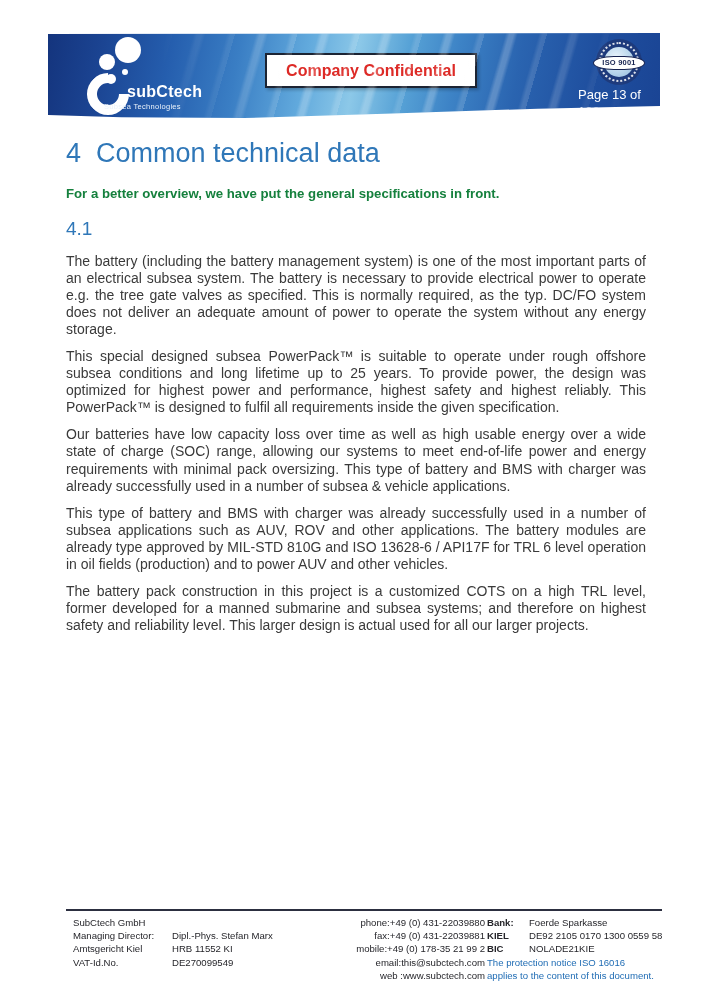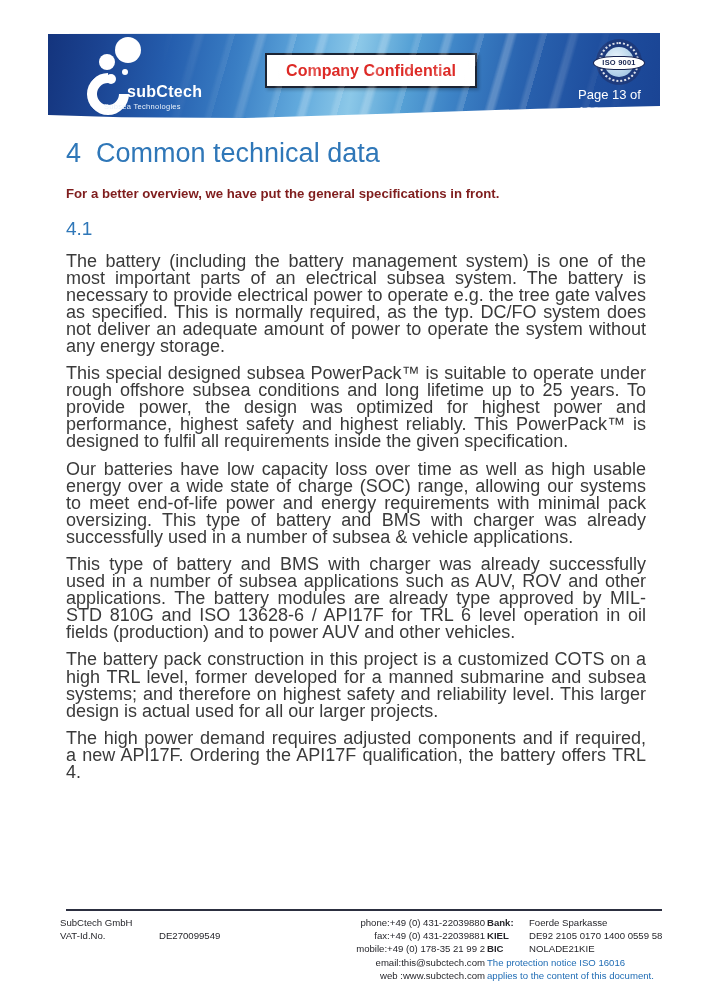--- a/index.html
+++ b/index.html
@@ -42,30 +42,30 @@
              background:radial-gradient(circle at 40% 35%,#e9f3fb 0%,#b9d6ec 55%,#8fb8dc 100%);}
   .iso-band{position:absolute;left:-3px;right:-3px;top:17px;height:12px;background:#ffffff;
             border:1px solid #16224f;border-radius:40%/50%;color:#16224f;font-size:7.5px;
             font-weight:700;text-align:center;line-height:11px;letter-spacing:.2px;}
 
   .page-num{position:absolute;left:530px;top:53px;width:78px;color:#ffffff;font-size:13px;line-height:17px;}
 
   
   .content{position:absolute;left:66px;top:138px;width:580px;}
   h1{margin:0 0 17px 0;font-size:27px;line-height:30px;font-weight:400;color:#2f77b8;display:flex;gap:15px;}
-  .intro p{margin:0 0 8px 0;font-size:13.2px;line-height:17.5px;font-weight:700;color:#7f1d1d;
+  .intro p{margin:0 0 8px 0;font-size:13.2px;line-height:17.5px;font-weight:700;color:#15803d;
            text-align:justify;}
   h2{margin:14px 0 13px 0;font-size:19px;line-height:23px;font-weight:400;color:#2f77b8;display:flex;gap:22px;}
-  .body p{margin:0 0 10px 0;font-size:18px;line-height:17.1px;color:#3a3a3a;text-align:justify;}
+  .body p{margin:0 0 10px 0;font-size:14px;line-height:17.1px;color:#3a3a3a;text-align:justify;}
 
   
   .footer-divider{position:absolute;left:66px;top:909px;width:596px;height:2px;background:#2c2f40;}
   .footer{position:absolute;left:0;top:916px;width:707px;font-size:9.6px;line-height:13.2px;color:#26262b;}
   .fcol{position:absolute;top:0;}
-  .fcol-a{left:60px;width:225px;}
+  .fcol-a{left:73px;width:225px;}
   .fcol-b{left:300px;width:185px;text-align:right;}
   .fcol-c{left:487px;width:180px;}
   .frow .lab{display:inline-block;vertical-align:top;}
   .fcol-a .lab{width:99px;}
   .fcol-b .lab{width:47px;}
   .fcol-c .lab{width:42px;font-weight:bold;}
   .notice{color:#1f6cb4;width:168px;}
 </style>
 </head>
 <body>
@@ -112,29 +112,34 @@
     <h2>
       <span>4.1</span>
     </h2>
 
     <div class="body">
       <p>The battery (including the battery management system) is one of the most important parts of an electrical subsea system. The battery is necessary to provide electrical power to operate e.g. the tree gate valves as specified. This is normally required, as the typ. DC/FO system does not deliver an adequate amount of power to operate the system without any energy storage.</p>
       <p>This special designed subsea PowerPack™ is suitable to operate under rough offshore subsea conditions and long lifetime up to 25 years. To provide power, the design was optimized for highest power and performance, highest safety and highest reliably. This PowerPack™ is designed to fulfil all requirements inside the given specification.</p>
       <p>Our batteries have low capacity loss over time as well as high usable energy over a wide state of charge (SOC) range, allowing our systems to meet end-of-life power and energy requirements with minimal pack oversizing. This type of battery and BMS with charger was already successfully used in a number of subsea &amp; vehicle applications.</p>
       <p>This type of battery and BMS with charger was already successfully used in a number of subsea applications such as AUV, ROV and other applications. The battery modules are already type approved by MIL-STD 810G and ISO 13628-6 / API17F for TRL 6 level operation in oil fields (production) and to power AUV and other vehicles.</p>
       <p>The battery pack construction in this project is a customized COTS on a high TRL level, former developed for a manned submarine and subsea systems; and therefore on highest safety and reliability level. This larger design is actual used for all our larger projects.</p>
-      <p>The high power demand requires adjusted components and if required, a new API17F. Ordering the API17F qualification, the battery offers TRL 4.</p>
     </div>
   </div>
 
   <div class="footer-divider"></div>
   <div class="footer">
 
     <div class="fcol fcol-a">
       <div class="frow">SubCtech GmbH</div>
+      <div class="frow">
+        <span class="lab">Managing Director:</span><span>Dipl.-Phys. Stefan Marx</span>
+      </div>
+      <div class="frow">
+        <span class="lab">Amtsgericht Kiel</span><span>HRB 11552 KI</span>
+      </div>
       <div class="frow">
         <span class="lab">VAT-Id.No.</span><span>DE270099549</span>
       </div>
     </div>
 
     <div class="fcol fcol-b">
       <div class="frow">
         <span class="lab">phone:</span><span>+49 (0) 431-22039880</span>
       </div>
       <div class="frow">
@@ -149,21 +154,21 @@
       <div class="frow">
         <span class="lab">web :</span><span>www.subctech.com</span>
       </div>
     </div>
 
     <div class="fcol fcol-c">
       <div class="frow">
         <span class="lab">Bank:</span><span>Foerde Sparkasse</span>
       </div>
       <div class="frow">
-        <span class="lab">KIEL</span><span>DE92 2105 0170 1400 0559 58</span>
+        <span class="lab">KIEL</span><span>DE92 2105 0170 1300 0559 58</span>
       </div>
       <div class="frow">
         <span class="lab">BIC</span><span>NOLADE21KIE</span>
       </div>
       <div class="notice">The protection notice ISO 16016 applies to the content of this document.</div>
     </div>
 
   </div>
 </div>
 

